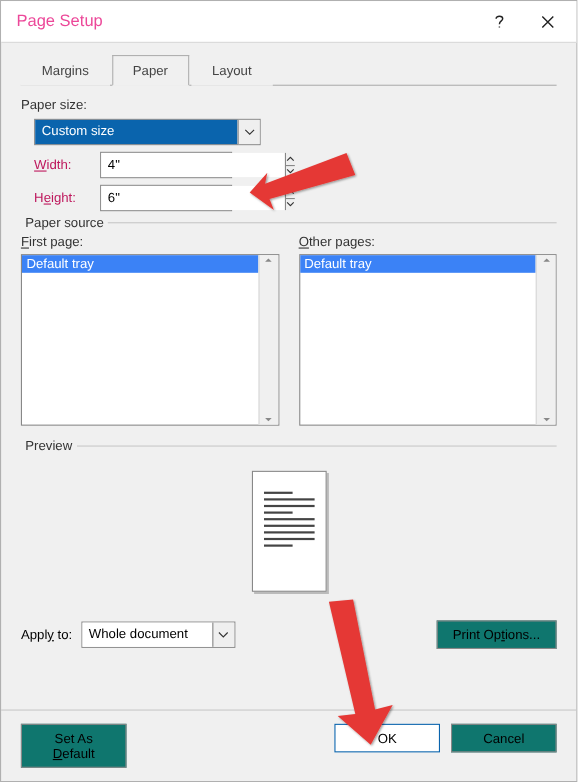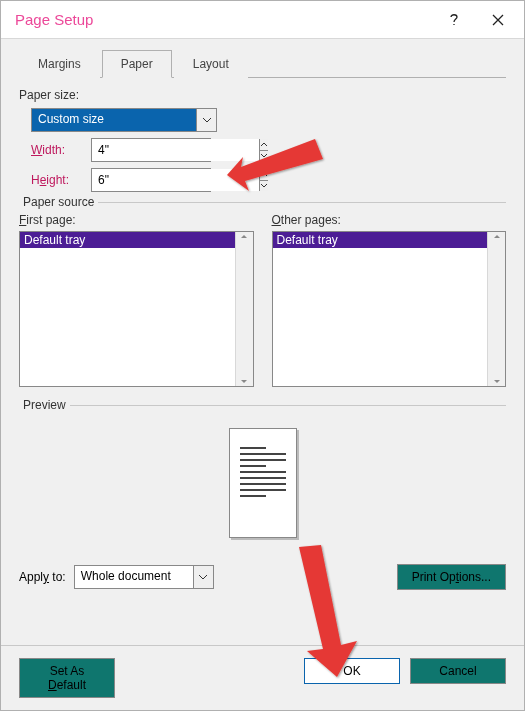--- a/index.html
+++ b/index.html
@@ -26,21 +26,21 @@
   .spin { display: flex; height: 24px; border: 1px solid #888; width: 120px; background: #fff; }
   .spin input { border: none; outline: none; flex: 1; padding: 0 6px; font-size: 12px; }
   .spin-btns { width: 18px; display: flex; flex-direction: column; border-left: 1px solid #888; }
   .spin-btns div { flex: 1; display: flex; align-items: center; justify-content: center; background: #efefef; }
   .two-col { display: flex; gap: 18px; }
   .col { flex: 1; display: flex; flex-direction: column; }
   .col-label { margin-bottom: 4px; color: #333; }
   .listbox { border: 1px solid #888; background: #fff; height: 156px; display: flex; }
   .list-content { flex: 1; }
   .list-item { padding: 1px 4px; }
-  .list-item.sel { background: #4c1d95; color: #fff; }
+  .list-item.sel { background: #3b82f6; color: #fff; }
   .list-scroll { width: 18px; background: #f0f0f0; border-left: 1px solid #d8d8d8; display: flex; flex-direction: column; justify-content: space-between; align-items: center; padding: 2px 0; }
   .preview-area { display: flex; justify-content: center; margin-top: 12px; }
   .doc-thumb { width: 68px; height: 110px; background: #fff; border: 1px solid #888; box-shadow: 2px 2px 0 #bbb; padding: 14px 10px; }
   .doc-thumb .ln { height: 2px; background: #444; margin: 4px 0; }
   .doc-thumb .ln.short { width: 58%; }
   .apply-row { display: flex; align-items: center; margin-top: 26px; }
   .apply-row .lbl { margin-right: 8px; }
   .btn { border: 1px solid #888; background: #0f766e; padding: 5px 14px; cursor: pointer; }
   .btn.primary { border: 1px solid #0a64ad; background: #fff; }
   .footer { position: absolute; left: 0; right: 0; bottom: 0; border-top: 1px solid #c8c8c8; padding: 12px 18px; display: flex; align-items: flex-start; }
@@ -75,21 +75,21 @@
     <div class="tabs">
       <div class="tab tab-inactive">Margins</div>
       <div class="tab active">Paper</div>
       <div class="tab tab-inactive">Layout</div>
     </div>
     <div class="tab-strip-line"></div>
 
     <div class="group-label">Paper size:</div>
 
     <div class="row" style="padding-left:12px;">
-      <div class="combo" style="width:186px;">
+      <div class="combo" style="width:206px;">
         <div class="combo-selected">Custom size</div>
         <div class="combo-btn">
           <svg width="10" height="6" viewBox="0 0 10 6">
               <path d="M1 1 L5 5 L9 1" stroke="#333" fill="none"></path>
             </svg>
         </div>
       </div>
     </div>
 
     <div class="row" style="padding-left:12px;">

